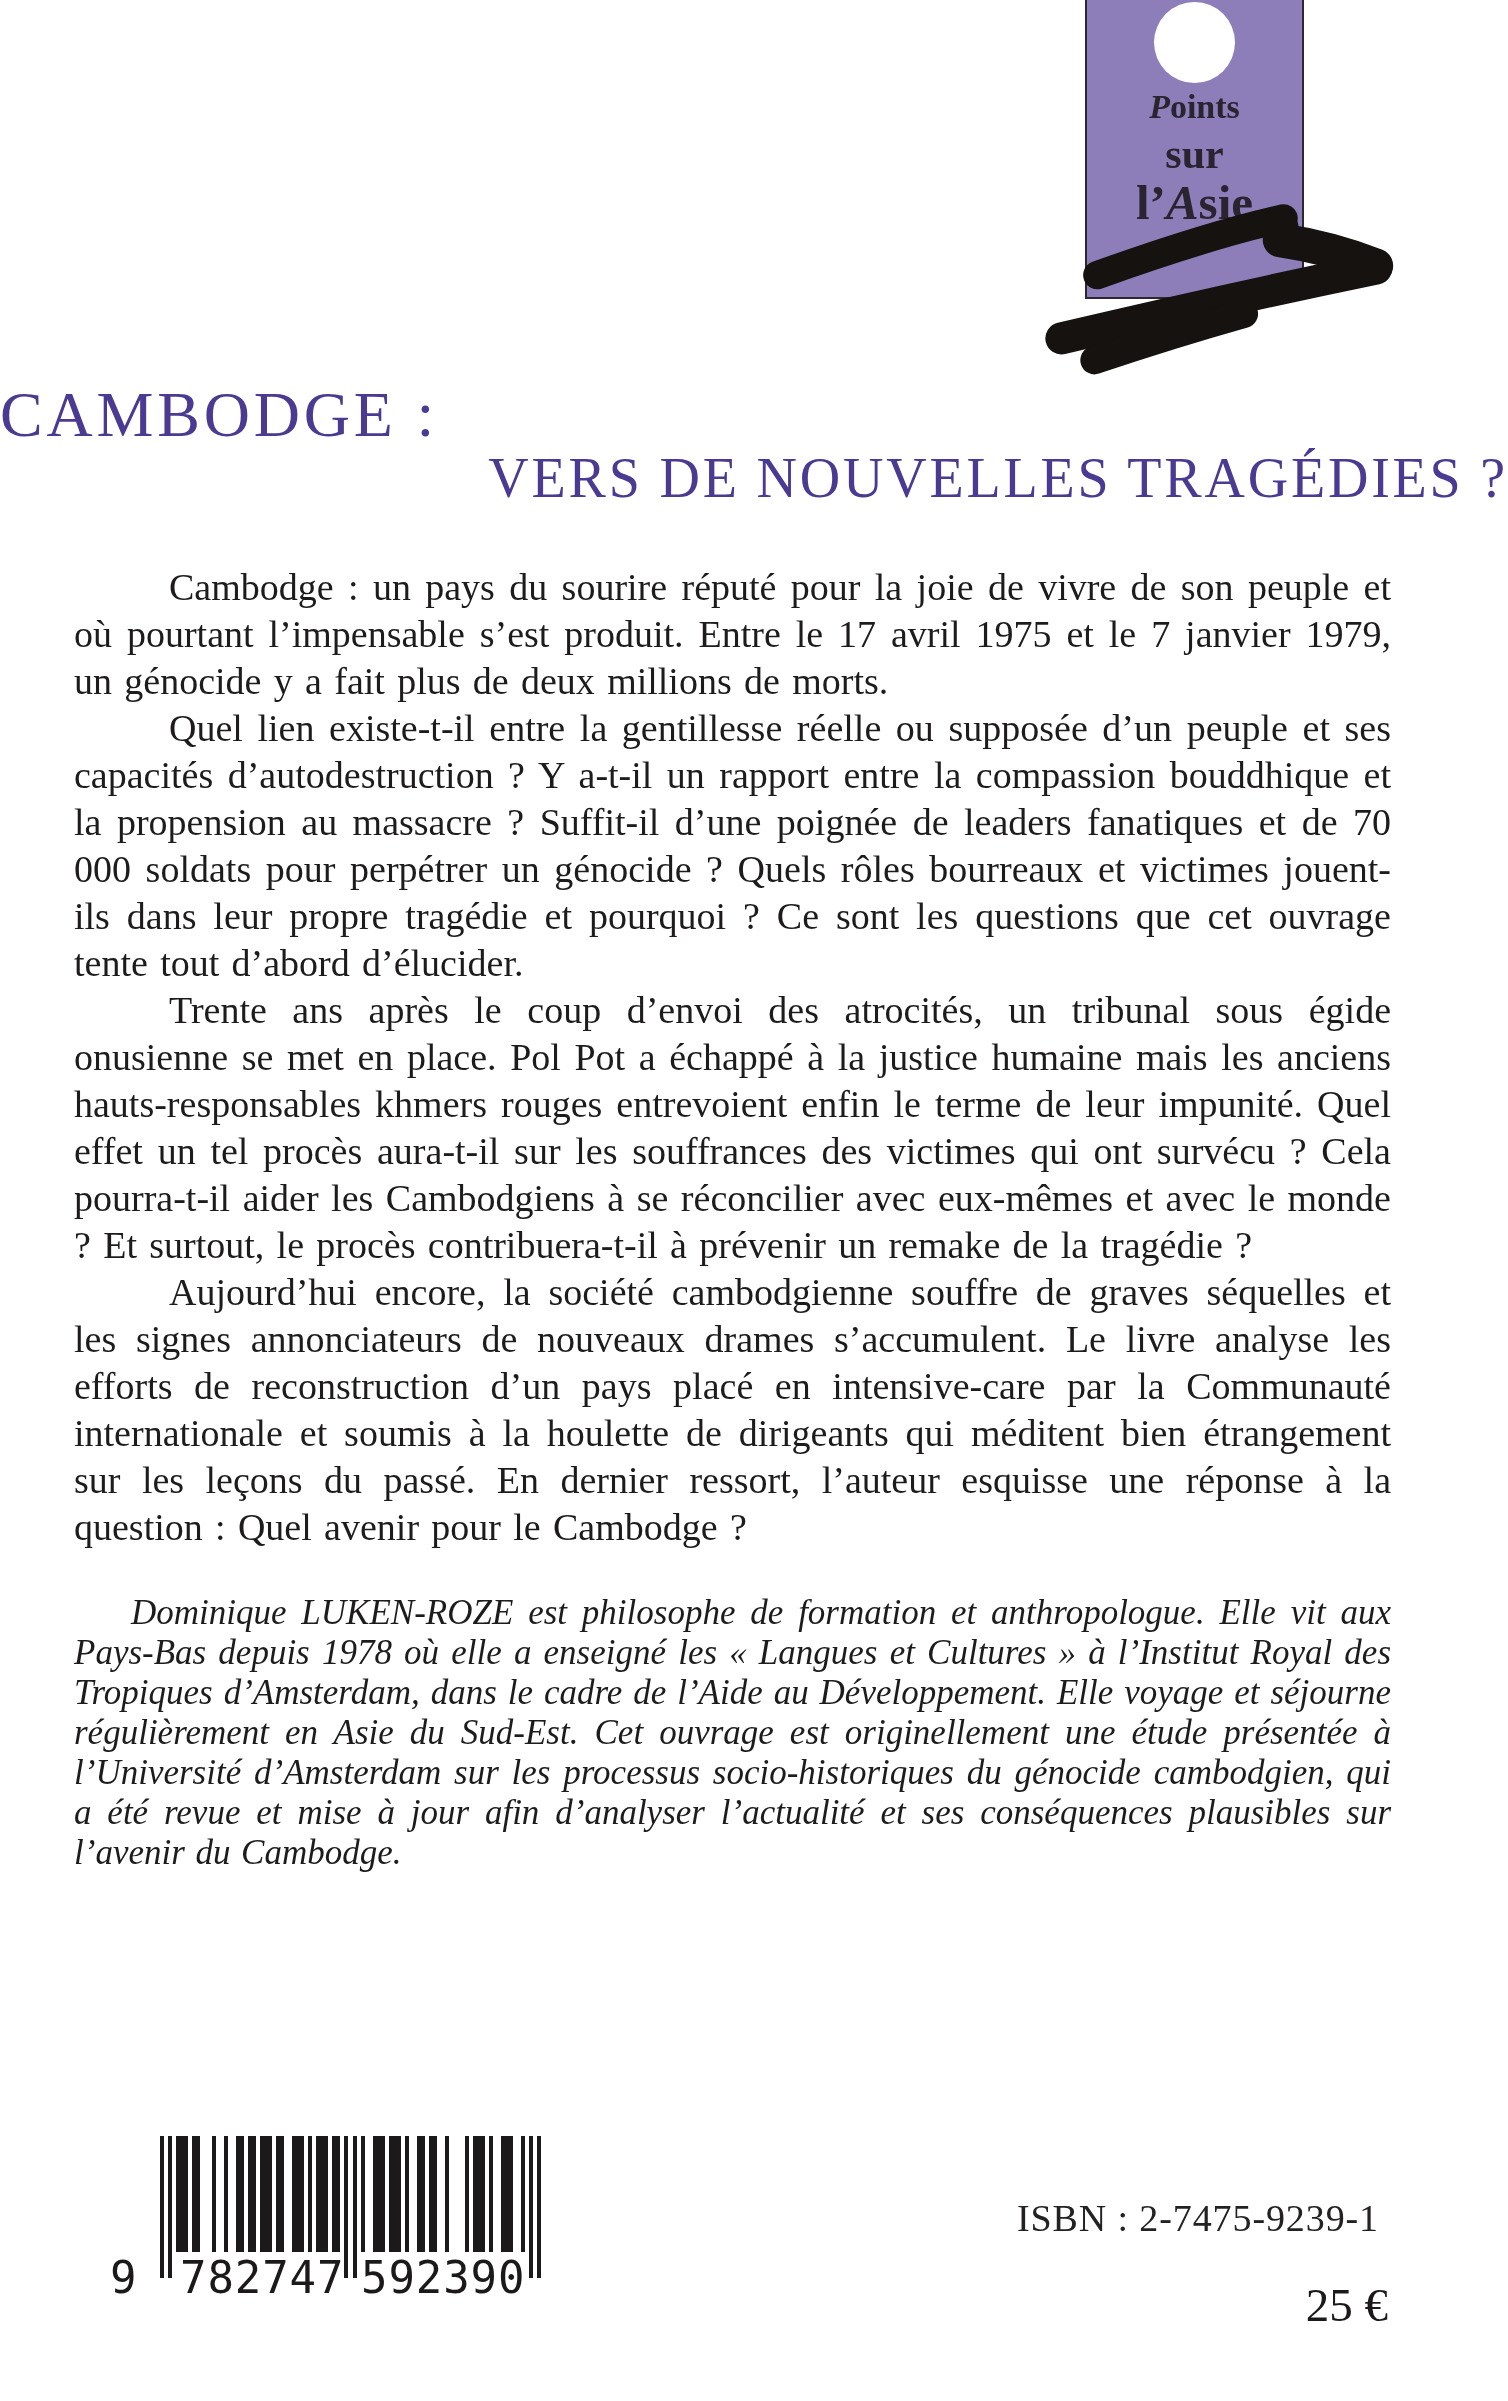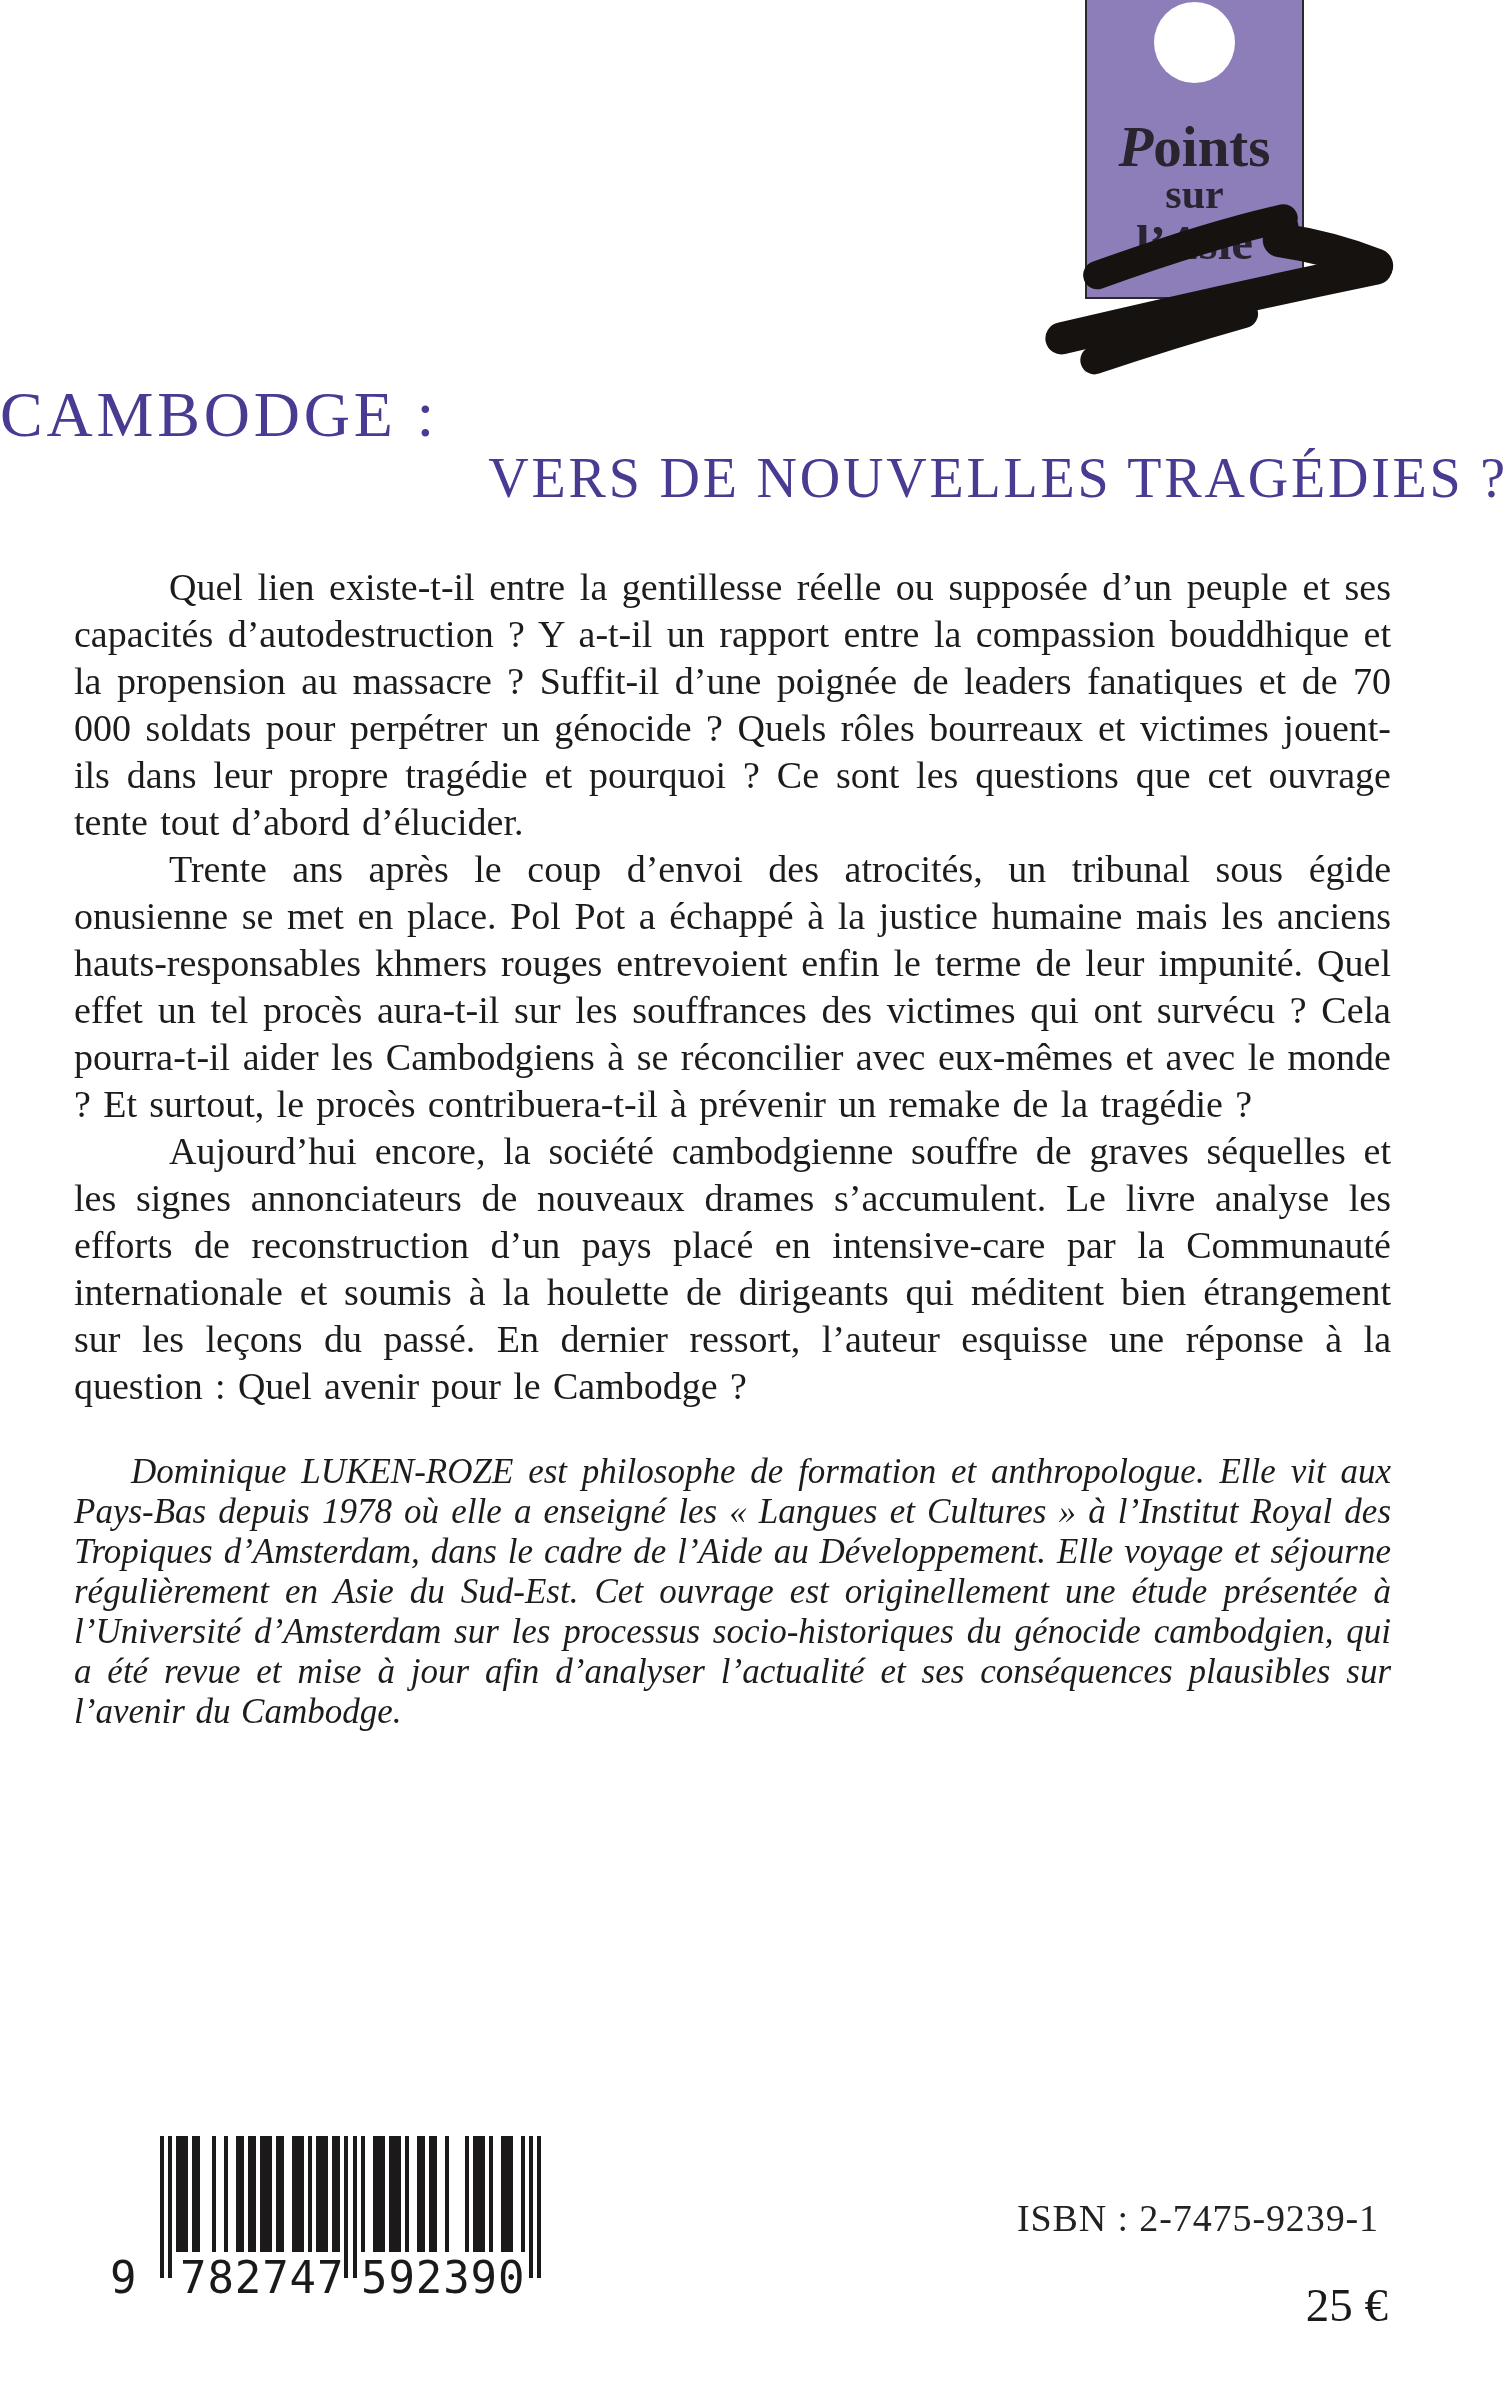--- a/index.html
+++ b/index.html
@@ -16,21 +16,21 @@
     background:#8d7eba;border:2.8px solid #2c2730;border-top:0;
   }
   .tag-hole{
     position:absolute;left:50%;top:1.9px;width:81px;height:81px;margin-left:-41px;
     background:#ffffff;border-radius:50%;
   }
   .tag-text{
     position:absolute;left:0;top:81px;width:100%;text-align:center;
     color:#2a2430;font-weight:bold;
   }
-  .tag-line1{font-size:57px;line-height:51px;margin-top:40px;}
+  .tag-line1{font-size:34px;line-height:51px;}
   .tag-line2{font-size:42px;line-height:44px;}
   .tag-line3{font-size:49px;line-height:53px;}
   .swash{font-style:italic;}
 
   
   .swoosh{position:absolute;left:1017px;top:185px;width:397px;height:218px;}
   .swoosh path{stroke:#15120f;fill:none;stroke-linecap:round;}
 
   
   .title-line1{
@@ -95,20 +95,21 @@
     <path d="M 284 38 Q 289 50 283 61" stroke-width="24"></path>
     <path d="M 380 85 Q 332 66 278 58" stroke-width="36"></path>
     <path d="M 47 162 Q 225 120 380 88" stroke-width="34"></path>
     <path d="M 82 185 Q 162 158 240 136" stroke-width="30"></path>
   </svg>
 
   <div class="title-line1">CAMBODGE :</div>
   <div class="title-line2">VERS DE NOUVELLES TRAGÉDIES ?</div>
 
   <div class="content">
+    <p class="syn">Cambodge : un pays du sourire réputé pour la joie de vivre de son peuple et où pourtant l’impensable s’est produit. Entre le 17 avril 1975 et le 7 janvier 1979, un génocide y a fait plus de deux millions de morts.</p>
     <p class="syn">Quel lien existe-t-il entre la gentillesse réelle ou supposée d’un peuple et ses capacités d’autodestruction ? Y a-t-il un rapport entre la compassion bouddhique et la propension au massacre ? Suffit-il d’une poignée de leaders fanatiques et de 70 000 soldats pour perpétrer un génocide ? Quels rôles bourreaux et victimes jouent-ils dans leur propre tragédie et pourquoi ? Ce sont les questions que cet ouvrage tente tout d’abord d’élucider.</p>
     <p class="syn">Trente ans après le coup d’envoi des atrocités, un tribunal sous égide onusienne se met en place. Pol Pot a échappé à la justice humaine mais les anciens hauts-responsables khmers rouges entrevoient enfin le terme de leur impunité. Quel effet un tel procès aura-t-il sur les souffrances des victimes qui ont survécu ? Cela pourra-t-il aider les Cambodgiens à se réconcilier avec eux-mêmes et avec le monde ? Et surtout, le procès contribuera-t-il à prévenir un remake de la tragédie ?</p>
     <p class="syn">Aujourd’hui encore, la société cambodgienne souffre de graves séquelles et les signes annonciateurs de nouveaux drames s’accumulent. Le livre analyse les efforts de reconstruction d’un pays placé en intensive-care par la Communauté internationale et soumis à la houlette de dirigeants qui méditent bien étrangement sur les leçons du passé. En dernier ressort, l’auteur esquisse une réponse à la question : Quel avenir pour le Cambodge ?</p>
     <p class="bio"><span class="bio-name">Dominique LUKEN-ROZE</span> <span>est philosophe de formation et anthropologue. Elle vit aux Pays-Bas depuis 1978 où elle a enseigné les « Langues et Cultures » à l’Institut Royal des Tropiques d’Amsterdam, dans le cadre de l’Aide au Développement. Elle voyage et séjourne régulièrement en Asie du Sud-Est. Cet ouvrage est originellement une étude présentée à l’Université d’Amsterdam sur les processus socio-historiques du génocide cambodgien, qui a été revue et mise à jour afin d’analyser l’actualité et ses conséquences plausibles sur l’avenir du Cambodge.</span></p>
   </div>
 
   <svg class="barcode-bars" width="381" height="142" viewBox="0 0 403 150" shape-rendering="crispEdges" xmlns="http://www.w3.org/2000/svg">
       <rect x="0.00" y="0" width="4.24" height="150"></rect>
       <rect x="8.48" y="0" width="4.24" height="150"></rect>
       <rect x="16.97" y="0" width="12.73" height="123"></rect>

